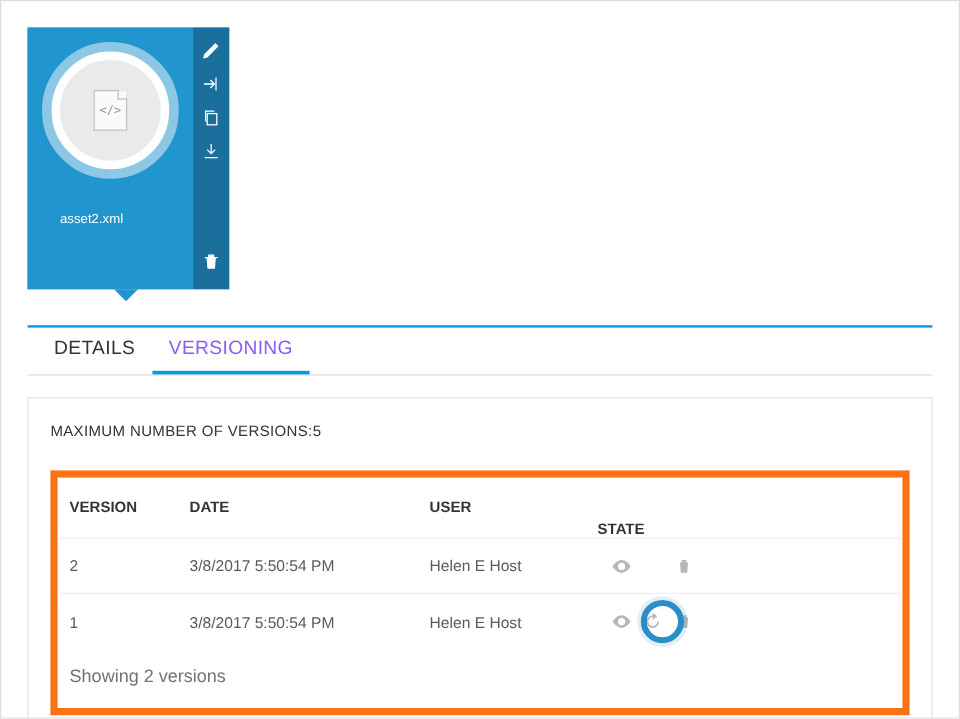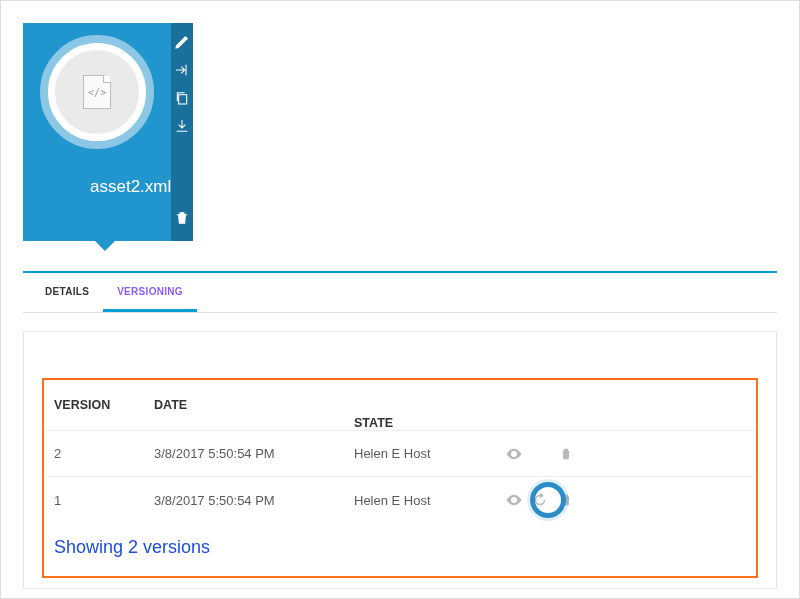--- a/index.html
+++ b/index.html
@@ -7,53 +7,53 @@
   .frame { width: 800px; height: 599px; border: 1px solid #ddd; position: relative; padding: 22px; }
   
   
   .asset-card { width: 168px; height: 218px; display: flex; background: #1b6f9c; position: relative; }
   .asset-main { flex: 1; background: #2195ce; display: flex; flex-direction: column; align-items: center; padding-top: 12px; position: relative; }
   .asset-circle { width: 114px; height: 114px; border-radius: 50%; background: #fff; border: 8px solid #8cc8e6; display: flex; align-items: center; justify-content: center; position: relative; }
   .asset-circle-inner { width: 88px; height: 88px; border-radius: 50%; background: #eaeaea; border: 2px solid #fff; display: flex; align-items: center; justify-content: center; }
   .file-icon { width: 28px; height: 34px; background: #fafafa; border: 1px solid #bdbdbd; position: relative; display: flex; align-items: center; justify-content: center; font-size: 10px; color: #9a9a9a; font-family: monospace; }
   .file-icon::before { content: ""; position: absolute; top: -1px; right: -1px; width: 0; height: 0; border-left: 7px solid transparent; border-top: 7px solid #eaeaea; }
   .file-icon::after { content: ""; position: absolute; top: 0; right: 0; width: 6px; height: 6px; background: #fafafa; border-left: 1px solid #bdbdbd; border-bottom: 1px solid #bdbdbd; }
-  .asset-title { color: #fff; font-size: 17px; margin-top: 28px; align-self: flex-start; padding-left: 27px; margin-left: 40px; }
+  .asset-title { color: #fff; font-size: 11px; margin-top: 28px; align-self: flex-start; padding-left: 27px; }
   .asset-side { width: 30px; background: #1b6f9c; display: flex; flex-direction: column; align-items: center; padding-top: 6px; }
   .side-btn { width: 22px; height: 26px; display: flex; align-items: center; justify-content: center; cursor: pointer; color: #fff; margin-bottom: 2px; }
   .side-spacer { flex: 1; }
   .side-btn svg { stroke: #fff; fill: none; stroke-width: 1.6; }
   .side-btn.trash { margin-bottom: 10px; }
   
   
   .card-pointer { position: absolute; left: 94px; top: 240px; width: 0; height: 0; border-left: 10px solid transparent; border-right: 10px solid transparent; border-top: 10px solid #2195ce; }
   
   
   .tabs-bar { margin-top: 30px; border-top: 2px solid #029dd8; border-bottom: 1px solid #ddd; height: 42px; display: flex; align-items: stretch; padding-left: 8px; }
-  .tab { padding: 0 14px; display: flex; align-items: center; font-size: 10px; font-weight: 700; letter-spacing: .3px; color: #333; cursor: pointer; border-bottom: 3px solid transparent; }
+  .tab { padding: 0 14px; display: flex; align-items: center; font-size: 16px; font-weight: 400; letter-spacing: .3px; color: #333; cursor: pointer; border-bottom: 3px solid transparent; }
   .tab.active { color: #8b5cf6; border-bottom: 3px solid #029dd8; }
   
   
   .panel { margin-top: 18px; border: 1px solid #e3e3e3; padding: 20px 18px 10px; }
   .panel-heading { font-size: 12.5px; font-weight: 400; letter-spacing: .3px; }
   
   
-  .vtable { margin-top: 26px; border: 2px solid #f97316; border-collapse: separate; width: 100%; }
+  .vtable { margin-top: 26px; border: 6px solid #f97316; border-collapse: separate; width: 100%; }
   .vtable-row { display: flex; align-items: center; border-bottom: 1px solid #eee; min-height: 46px; padding: 0 10px; }
   .vtable-row.header { font-weight: 700; font-size: 12.5px; min-height: 44px; }
   .vtable-row:last-child { border-bottom: none; }
   .col-version { width: 100px; }
   .col-date { width: 200px; }
   .col-user { width: 140px; }
   .col-state { width: 130px; margin-top: 36px; }
   .col-actions { flex: 1; display: flex; align-items: center; justify-content: flex-start; gap: 6px; padding-left: 10px; position: relative; }
   .vtable-row:not(.header) { color: #5a5a5a; font-size: 13px; }
   .row-icon { width: 20px; height: 20px; display:flex; align-items:center; justify-content:center; color:#b8b8b8; cursor:pointer; }
   .row-icon svg { fill: currentColor; }
-  .vtable-footer { padding: 14px 10px 18px; color:#1d4ed8; font-size: 18px; }
+  .vtable-footer { padding: 14px 10px 18px; color:#737373; font-size: 15px; }
   
   
   .highlight-ring { position: absolute; width: 36px; height: 36px; border: 5px solid #2a8cc9; border-radius: 50%; box-shadow: 0 0 0 3px rgba(42,140,201,.15); pointer-events: none; top: 50%; transform: translateY(-50%); left: 36px; }
 </style>
 </head>
 <body>
 
 <div class="frame">
 
   <div class="asset-card">
@@ -98,25 +98,29 @@
     </div>
   </div>
   <div class="card-pointer"></div>
 
   <div class="tabs-bar">
     <div class="tab">DETAILS</div>
     <div class="tab active">VERSIONING</div>
   </div>
 
   <div class="panel">
+    <div class="panel-heading">
+      <span>MAXIMUM NUMBER OF VERSIONS:</span><span>5</span>
+    </div>
 
     <div class="vtable">
       <div class="vtable-row header">
         <div class="col-version">VERSION</div>
         <div class="col-date">DATE</div>
+        <div class="col-user">USER</div>
         <div class="col-state">STATE</div>
         <div class="col-actions"></div>
       </div>
 
       <div id="rows-mount">
   <div class="vtable-row">
     <div class="col-version">2</div>
     <div class="col-date">3/8/2017 5:50:54 PM</div>
     <div class="col-user">Helen E Host</div>
     <div class="col-actions">

